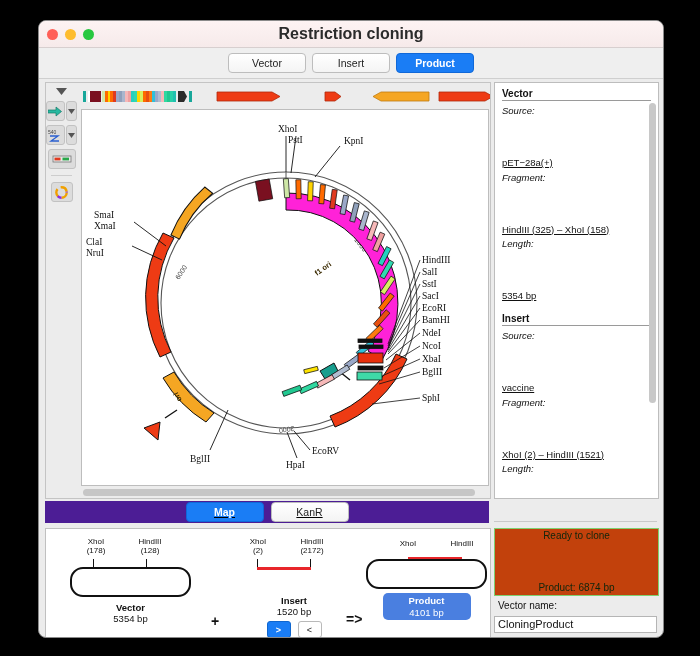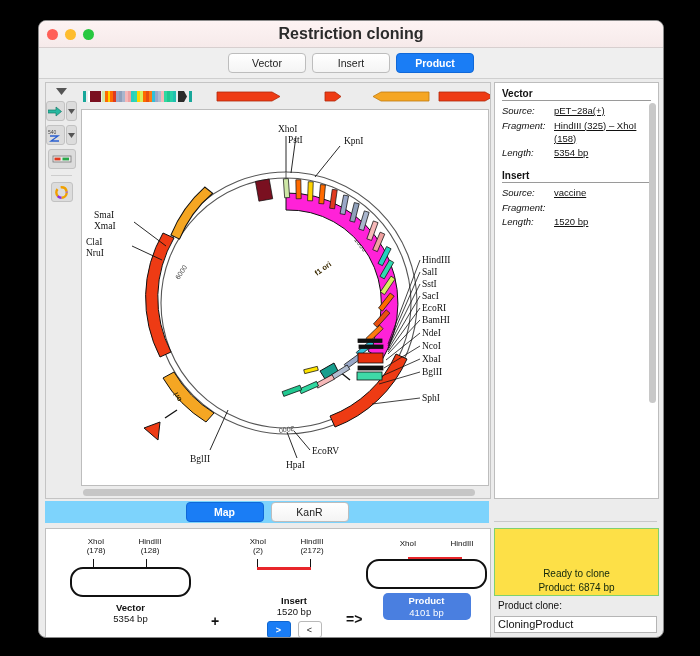--- a/index.html
+++ b/index.html
@@ -50,29 +50,29 @@
   .tbtn.drop{width:11px;}
   .tbdiv{height:1px;background:#cdcdcd;margin:6px 5px;}
 
   .maparea{position:absolute;left:31px;top:0;right:0;bottom:0;background:#ececec;}
   .ruler{position:absolute;left:0;top:2px;right:0;height:22px;background:#ececec;overflow:hidden;}
   .mapcanvas{position:absolute;left:4px;top:26px;right:1px;bottom:12px;background:#fff;border:1px solid #bdbdbd;overflow:hidden;}
   .hscroll{position:absolute;left:4px;bottom:1px;right:1px;height:9px;}
   .hscroll .thumb{position:absolute;left:2px;top:1px;width:96%;height:7px;background:#c6c6c6;border-radius:4px;}
 
   .mapbtns{position:absolute;left:6px;top:423px;width:444px;height:22px;
-           display:flex;align-items:center;justify-content:center;gap:7px;background:#7dd3fc;}
+           display:flex;align-items:center;justify-content:center;gap:7px;background:#4c1d95;text-decoration:underline;}
 
   
   .rightpane{position:absolute;left:455px;top:4px;width:163px;height:415px;
              background:#fff;border:1px solid #bdbdbd;overflow:hidden;}
   .rp-inner{padding:5px 7px 0 7px;font-size:9.5px;color:#111;}
   .rp-h{font-weight:bold;font-size:10px;border-bottom:1px solid #9a9a9a;padding-bottom:1px;margin-bottom:3px;}
   .rp-h.second{margin-top:11px;}
-  .rp-row{display:flex;margin-bottom:1.5px;line-height:13px;}
+  .rp-row{display:flex;margin-bottom:1.5px;line-height:13px;flex-direction:column;}
   .rp-k{width:52px;font-style:italic;flex:0 0 52px;}
   .rp-v{flex:1;text-decoration:underline;}
   .rp-scroll{position:absolute;right:1px;top:20px;width:8px;height:300px;}
   .rp-scroll .thumb{width:7px;height:100%;background:#c8c8c8;border-radius:4px;}
 
   
   .schematic{position:absolute;left:6px;top:450px;width:444px;height:152px;
              background:#fff;border:1px solid #c0c0c0;}
   .sch-col{position:absolute;text-align:center;}
   .enz-lbl{font-size:8px;font-family:"Liberation Sans",sans-serif;color:#111;line-height:9px;}
@@ -85,22 +85,22 @@
   .prodbtn{width:88px;height:27px;background:#4a7fe0;border-radius:5px;color:#fff;
            display:flex;flex-direction:column;align-items:center;justify-content:center;
            font-size:9.5px;line-height:12px;cursor:pointer;margin:4px auto 0;}
   .prodbtn b{font-weight:bold;}
   .arrbtn{width:22px;height:15px;border-radius:3px;border:1px solid #b9b9b9;background:#fff;
           font-size:9px;display:inline-flex;align-items:center;justify-content:center;cursor:pointer;color:#222;}
   .arrbtn.on{background:#1a7df5;border-color:#0f66cf;color:#fff;font-weight:bold;}
 
   
   .status{position:absolute;left:455px;top:450px;width:163px;height:66px;
-          background:#fde047;border:1px solid #7fd070;
-          display:flex;flex-direction:column;align-items:center;justify-content:flex-end;
+          background:#c2410c;border:1px solid #7fd070;
+          display:flex;flex-direction:column;align-items:center;justify-content:space-between;
           font-size:10px;color:#10260c;line-height:14px;text-align:center;}
   .namewrap{position:absolute;left:455px;top:520px;width:163px;}
   .namelbl{font-size:10px;color:#111;padding:2px 4px 3px 4px;}
   .nameinput{width:100%;height:17px;box-sizing:border-box;border:1px solid #b5b5b5;background:#fff;
              font-size:11px;padding:0 3px;color:#111;font-family:"Liberation Sans",sans-serif;}
   .divline{position:absolute;left:455px;top:443px;width:163px;height:1px;background:#c9c9c9;}
 </style>
 </head>
 <body>
 
@@ -387,20 +387,21 @@
           <div class="rp-v">5354 bp</div>
         </div>
 
         <div class="rp-h second">Insert</div>
         <div class="rp-row">
           <div class="rp-k">Source:</div>
           <div class="rp-v">vaccine</div>
         </div>
         <div class="rp-row">
           <div class="rp-k">Fragment:</div>
+          <div class="rp-v">XhoI (2) – HindIII (1521)</div>
         </div>
         <div class="rp-row">
           <div class="rp-k">Length:</div>
           <div class="rp-v">1520 bp</div>
         </div>
       </div>
       <div class="rp-scroll">
         <div class="thumb"></div>
       </div>
     </div>
@@ -466,18 +467,18 @@
 
     </div>
 
     <div class="divline"></div>
     <div class="status">
       <div>Ready to clone</div>
       <div>Product: 6874 bp</div>
     </div>
 
     <div class="namewrap">
-      <div class="namelbl">Product clone:</div>
+      <div class="namelbl">Vector name:</div>
       <input class="nameinput" type="text" value="CloningProduct" style="">
     </div>
 
   </div>
 </div>
 
 </body></html>

